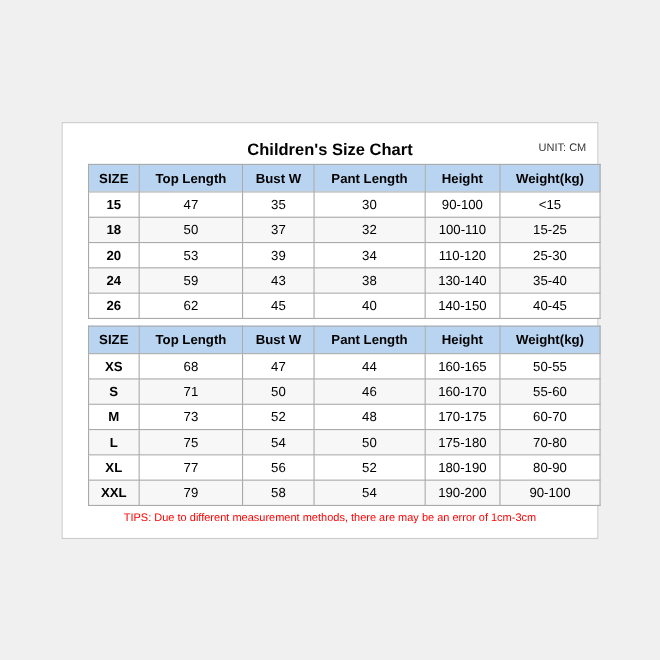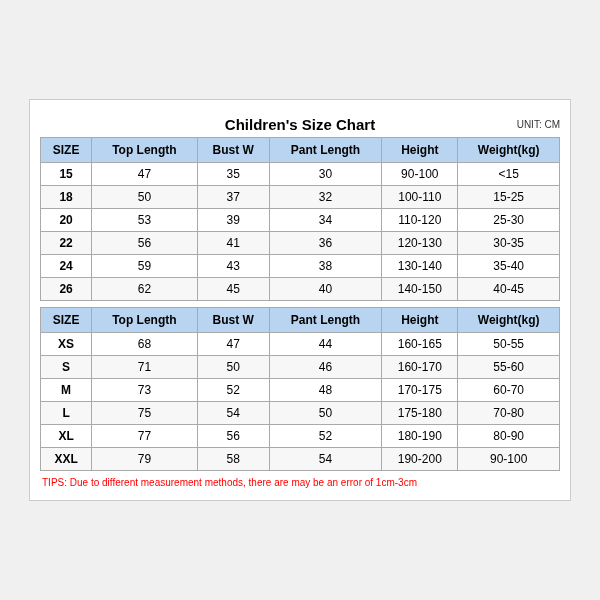--- a/index.html
+++ b/index.html
@@ -8,21 +8,21 @@
       display: flex;
       justify-content: center;
       align-items: center;
       width: 600px;
       height: 600px;
       font-family: Arial, sans-serif;
     }
     .chart-container {
       background: #fff;
       border: 1px solid #ccc;
-      width: 542px;
+      width: 488px;
       padding: 10px;
     }
     .section-title {
       text-align: center;
       font-weight: bold;
       font-size: 15px;
       padding: 6px 0 4px 0;
       position: relative;
     }
     .unit-label {
@@ -31,20 +31,21 @@
       top: 50%;
       transform: translateY(-50%);
       font-size: 10px;
       font-weight: normal;
       color: #333;
     }
     table {
       width: 100%;
       border-collapse: collapse;
       font-size: 12px;
+      margin-left: 13px;
     }
     th {
       background-color: #b8d4f0;
       border: 1px solid #aaa;
       padding: 5px 4px;
       text-align: center;
       font-weight: bold;
       font-size: 12px;
     }
     td {
@@ -57,21 +58,21 @@
     }
     tr:nth-child(odd) td {
       background-color: #ffffff;
     }
     td:first-child {
       font-weight: bold;
     }
     .tips {
       font-size: 10px;
       color: red;
-      text-align: left;
+      text-align: center;
       padding: 6px 2px 2px 2px;
     }
     .section-gap {
       height: 6px;
     }
   </style>
 </head>
 <body>
 
 <div class="chart-container">
@@ -110,28 +111,20 @@
         </tr>
         <tr>
           <td>20</td>
           <td>53</td>
           <td>39</td>
           <td>34</td>
           <td>110-120</td>
           <td>25-30</td>
         </tr>
         <tr>
-          <td>22</td>
-          <td>56</td>
-          <td>41</td>
-          <td>36</td>
-          <td>120-130</td>
-          <td>30-35</td>
-        </tr>
-        <tr>
           <td>24</td>
           <td>59</td>
           <td>43</td>
           <td>38</td>
           <td>130-140</td>
           <td>35-40</td>
         </tr>
         <tr>
           <td>26</td>
           <td>62</td>

